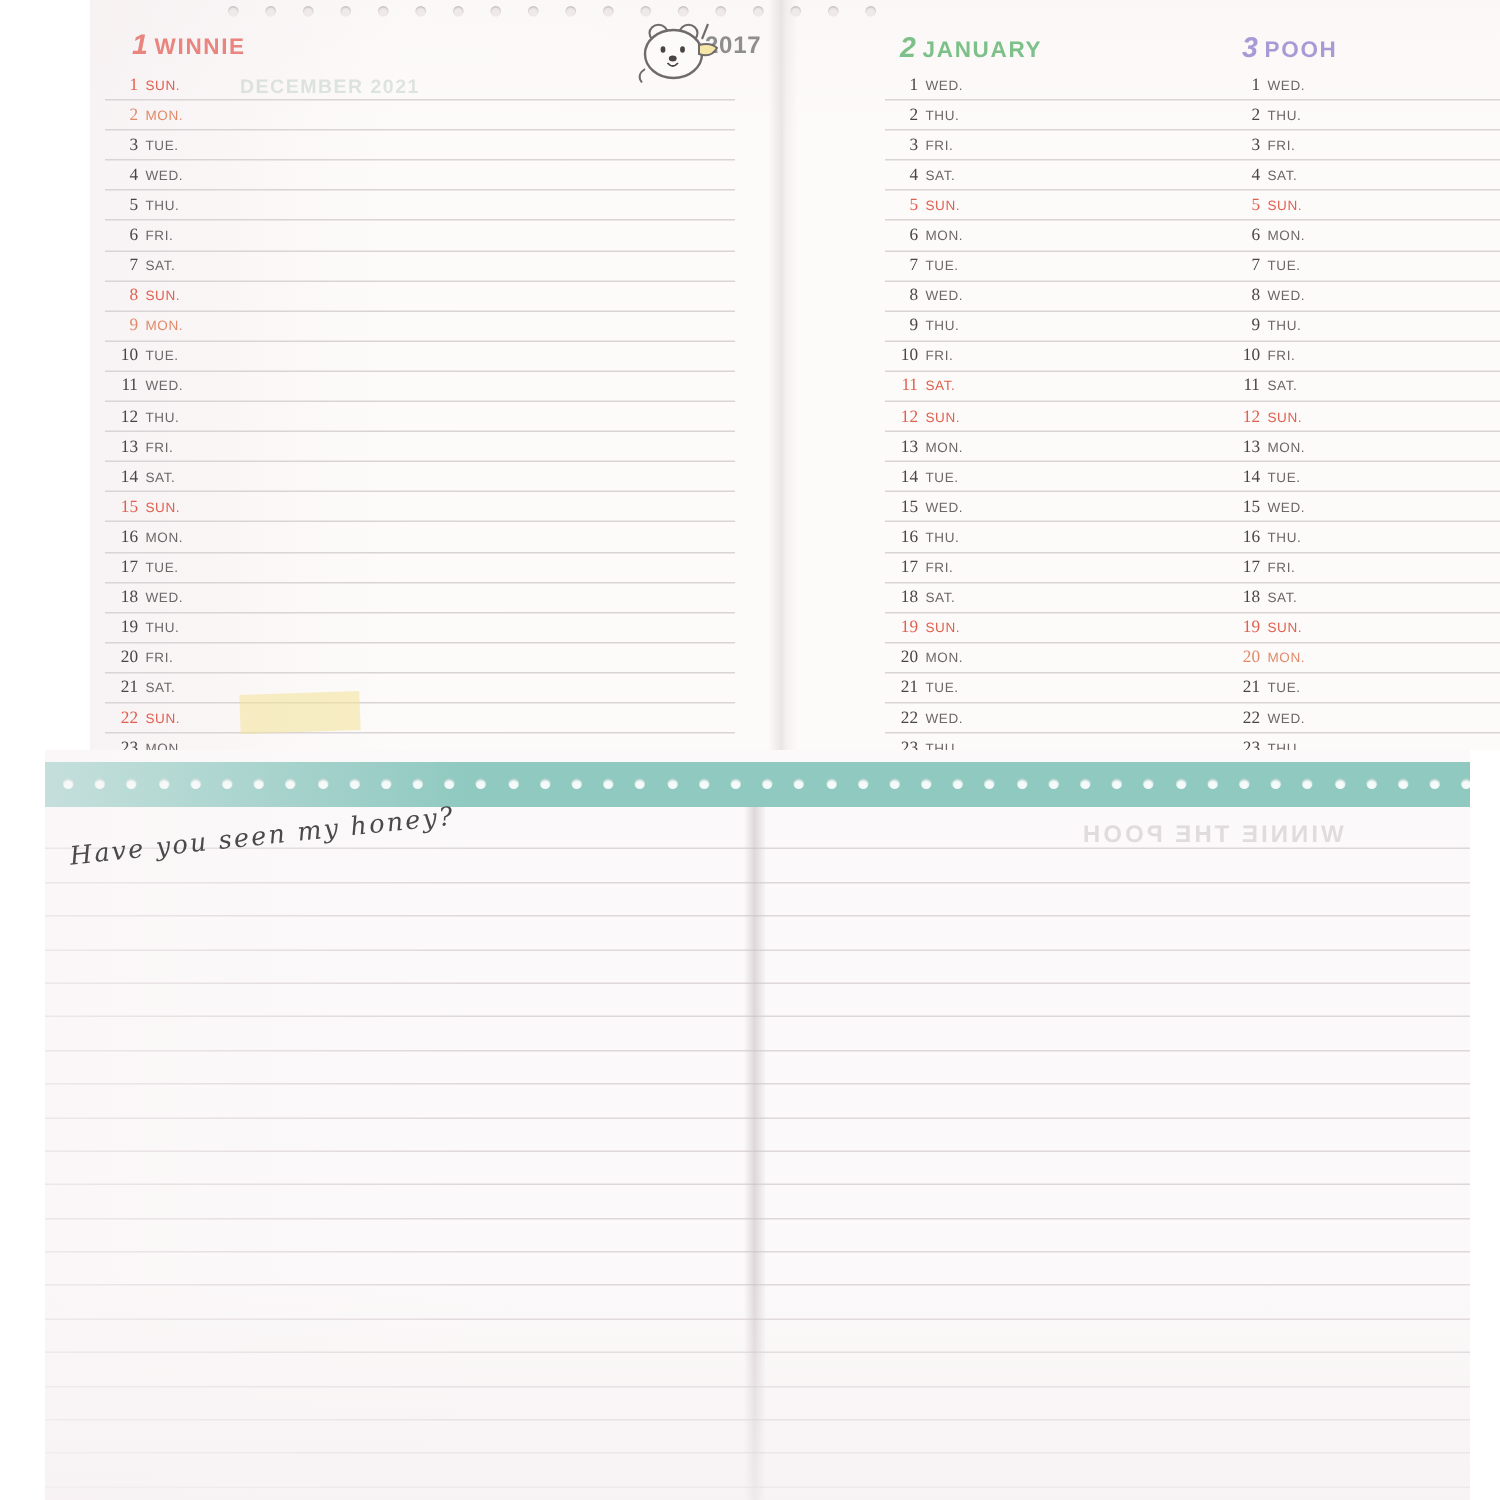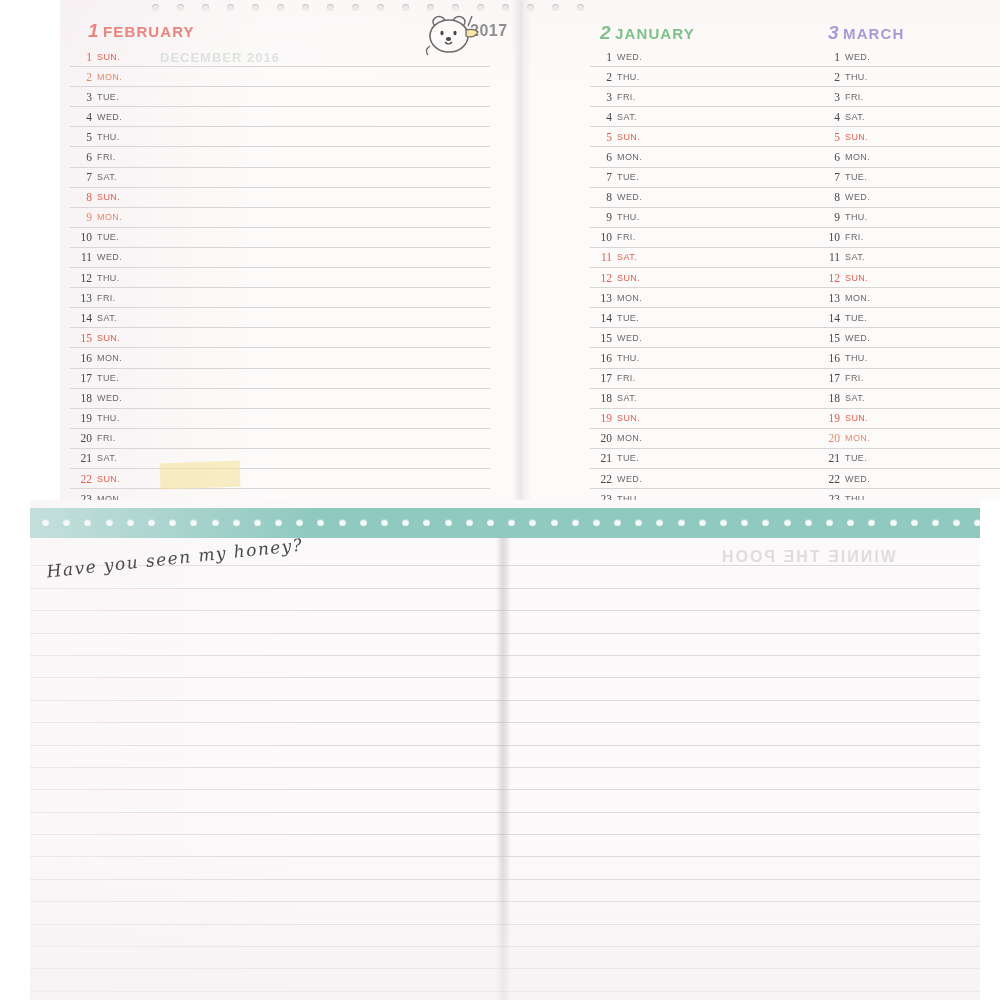--- a/index.html
+++ b/index.html
@@ -243,23 +243,23 @@
     <div class="spiral-dot"></div>
     <div class="spiral-dot"></div>
     <div class="spiral-dot"></div>
     <div class="spiral-dot"></div>
     <div class="spiral-dot"></div>
   </div>
 
   <div class="page" id="page-left">
     <div class="month-header" style="left:28px; top:20px;">
       <span class="month-num" style="color:#e8857e;">1</span>
-      <span class="month-name" style="color:#e8857e;">FEBRUARY</span>
+      <span class="month-name" style="color:#e8857e;">WINNIE</span>
     </div>
-    <div class="ghost-text" style="left:100px; top:50px;">DECEMBER 2016</div>
+    <div class="ghost-text" style="left:100px; top:50px;">DECEMBER 2021</div>
     <div class="year-label" style="left:410px; top:22px;">2017</div>
 
     <svg class="bear" style="left:352px; top:12px;" viewBox="0 0 72 48">
       <ellipse cx="27" cy="10" rx="6" ry="5.5" fill="none" stroke="#6f6a6b" stroke-width="1.4"></ellipse>
       <ellipse cx="47" cy="10" rx="6" ry="5.5" fill="none" stroke="#6f6a6b" stroke-width="1.4"></ellipse>
       <ellipse cx="37" cy="24" rx="19" ry="16" fill="#fdfbfa" stroke="#6f6a6b" stroke-width="1.6"></ellipse>
       <ellipse cx="30" cy="21" rx="1.6" ry="2.2" fill="#4a4447"></ellipse>
       <ellipse cx="43" cy="21" rx="1.6" ry="2.2" fill="#4a4447"></ellipse>
       <ellipse cx="36.5" cy="27" rx="2.6" ry="2" fill="#4a4447"></ellipse>
       <path d="M33 30 q3.5 4 7 0" fill="none" stroke="#4a4447" stroke-width="1.2"></path>
@@ -462,21 +462,21 @@
       </div>
       <div class="day-row">
         <span class="dnum">23</span>
         <span class="dwd">THU.</span>
       </div>
 
     </div>
 
     <div class="month-header" style="left:298px; top:22px;">
       <span class="month-num" style="color:#a99ad6;">3</span>
-      <span class="month-name" style="color:#a99ad6;">MARCH</span>
+      <span class="month-name" style="color:#a99ad6;">POOH</span>
     </div>
     <div class="day-list" style="left:288px; top:47px; width:182px;">
       <div class="day-row">
         <span class="dnum">1</span>
         <span class="dwd">WED.</span>
       </div>
       <div class="day-row">
         <span class="dnum">2</span>
         <span class="dwd">THU.</span>
       </div>

